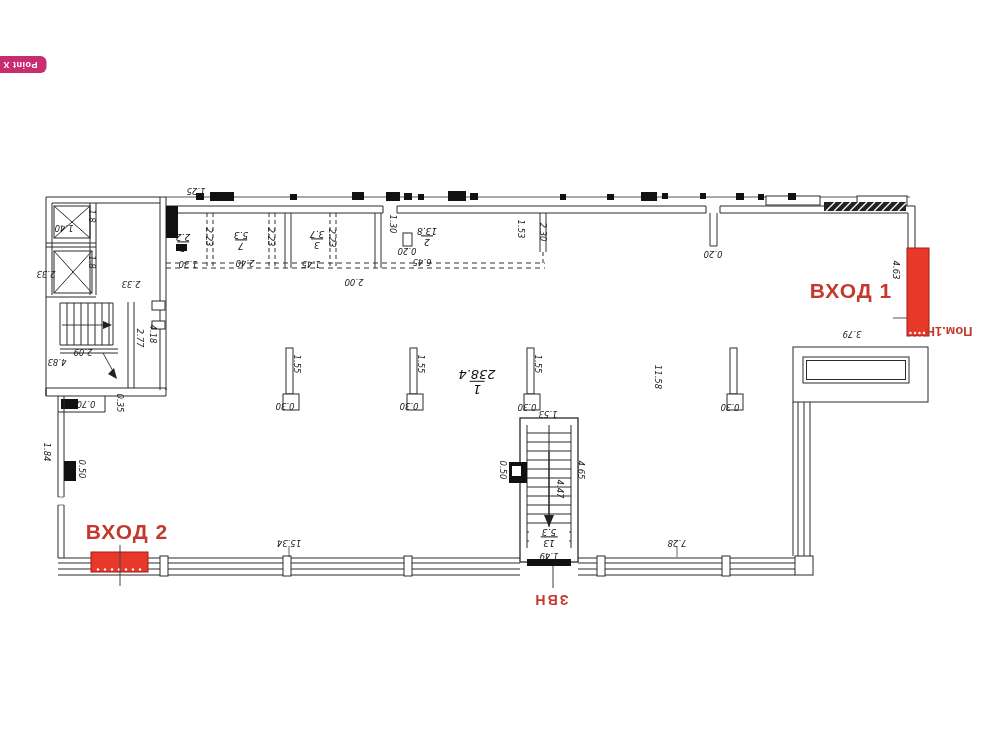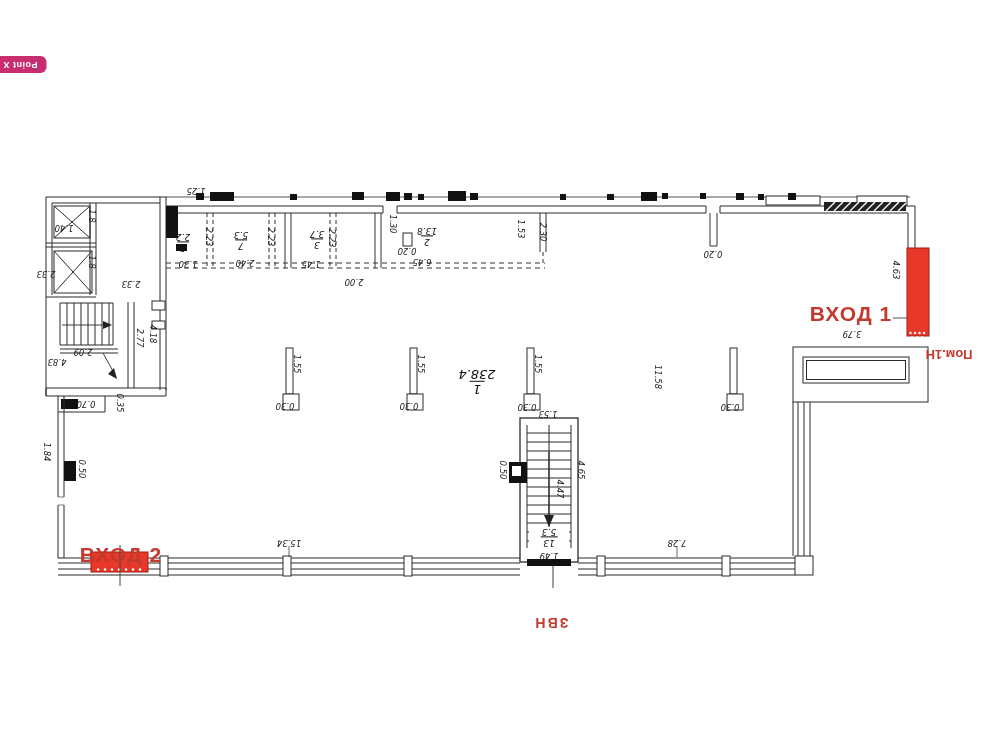--- a/index.html
+++ b/index.html
@@ -9,21 +9,21 @@
   .lbl{position:absolute;font:italic 8.5px "DejaVu Sans",sans-serif;color:#1b1b1b;
        white-space:nowrap;transform:translate(-50%,-50%) rotate(180deg);}
   .lbl.v{transform:translate(-50%,-50%) rotate(90deg);}
   .tag{position:absolute;transform:translate(-50%,-50%) rotate(180deg);text-align:center;
        font:italic 9px "DejaVu Sans",sans-serif;color:#111;line-height:1.1;}
   .tag .n{border-bottom:1px solid #111;padding:0 3px;display:inline-block;}
   .tag .a{display:block;}
   .tag.big{font-size:13px;}
   .red-lbl{position:absolute;transform:translate(-50%,-50%);
        font:bold 21px "Liberation Sans",sans-serif;color:var(--accent-red,#c4392e);
-       letter-spacing:1px;white-space:nowrap;margin-top:23px;}
+       letter-spacing:1px;white-space:nowrap;}
   .red-lbl.r180{transform:translate(-50%,-50%) rotate(180deg);}
   .red-lbl.pom{font-size:13px;letter-spacing:0;}
   .red-lbl.zvn{font-size:14px;letter-spacing:2px;}
   .watermark{position:absolute;left:-16px;top:56px;background:var(--watermark-bg,#c82d70);
        color:#fff;font:bold 9px "Liberation Sans",sans-serif;padding:3px 9px 4px 9px;
        border-radius:6px;transform:rotate(180deg);letter-spacing:.5px;}
   .redfill{fill:var(--fill-red,#e8382a);stroke:#9e1f13;stroke-width:1;}
   .w{fill:#fff;stroke:#2a2a2a;}
   .blk{fill:#111;stroke:none;}
 </style>
@@ -242,18 +242,18 @@
   <div class="tag big" style="left:477px;top:381px">
     <span class="n">1</span>
     <span class="a">238.4</span>
   </div>
   <div class="tag" style="left:549px;top:537px">
     <span class="n">13</span>
     <span class="a">5.3</span>
   </div>
 
   <div class="red-lbl" style="left:851px;top:291px">ВХОД 1</div>
-  <div class="red-lbl" style="left:121px;top:532px">ВХОД 2</div>
+  <div class="red-lbl" style="left:127px;top:532px">ВХОД 2</div>
   <div class="red-lbl pom r180" style="left:949px;top:331px">Пом.1Н</div>
   <div class="red-lbl zvn r180" style="left:551px;top:600px">ЗВН</div>
 
   <div class="watermark">Point X U</div>
 </div>
 
 </body></html>

